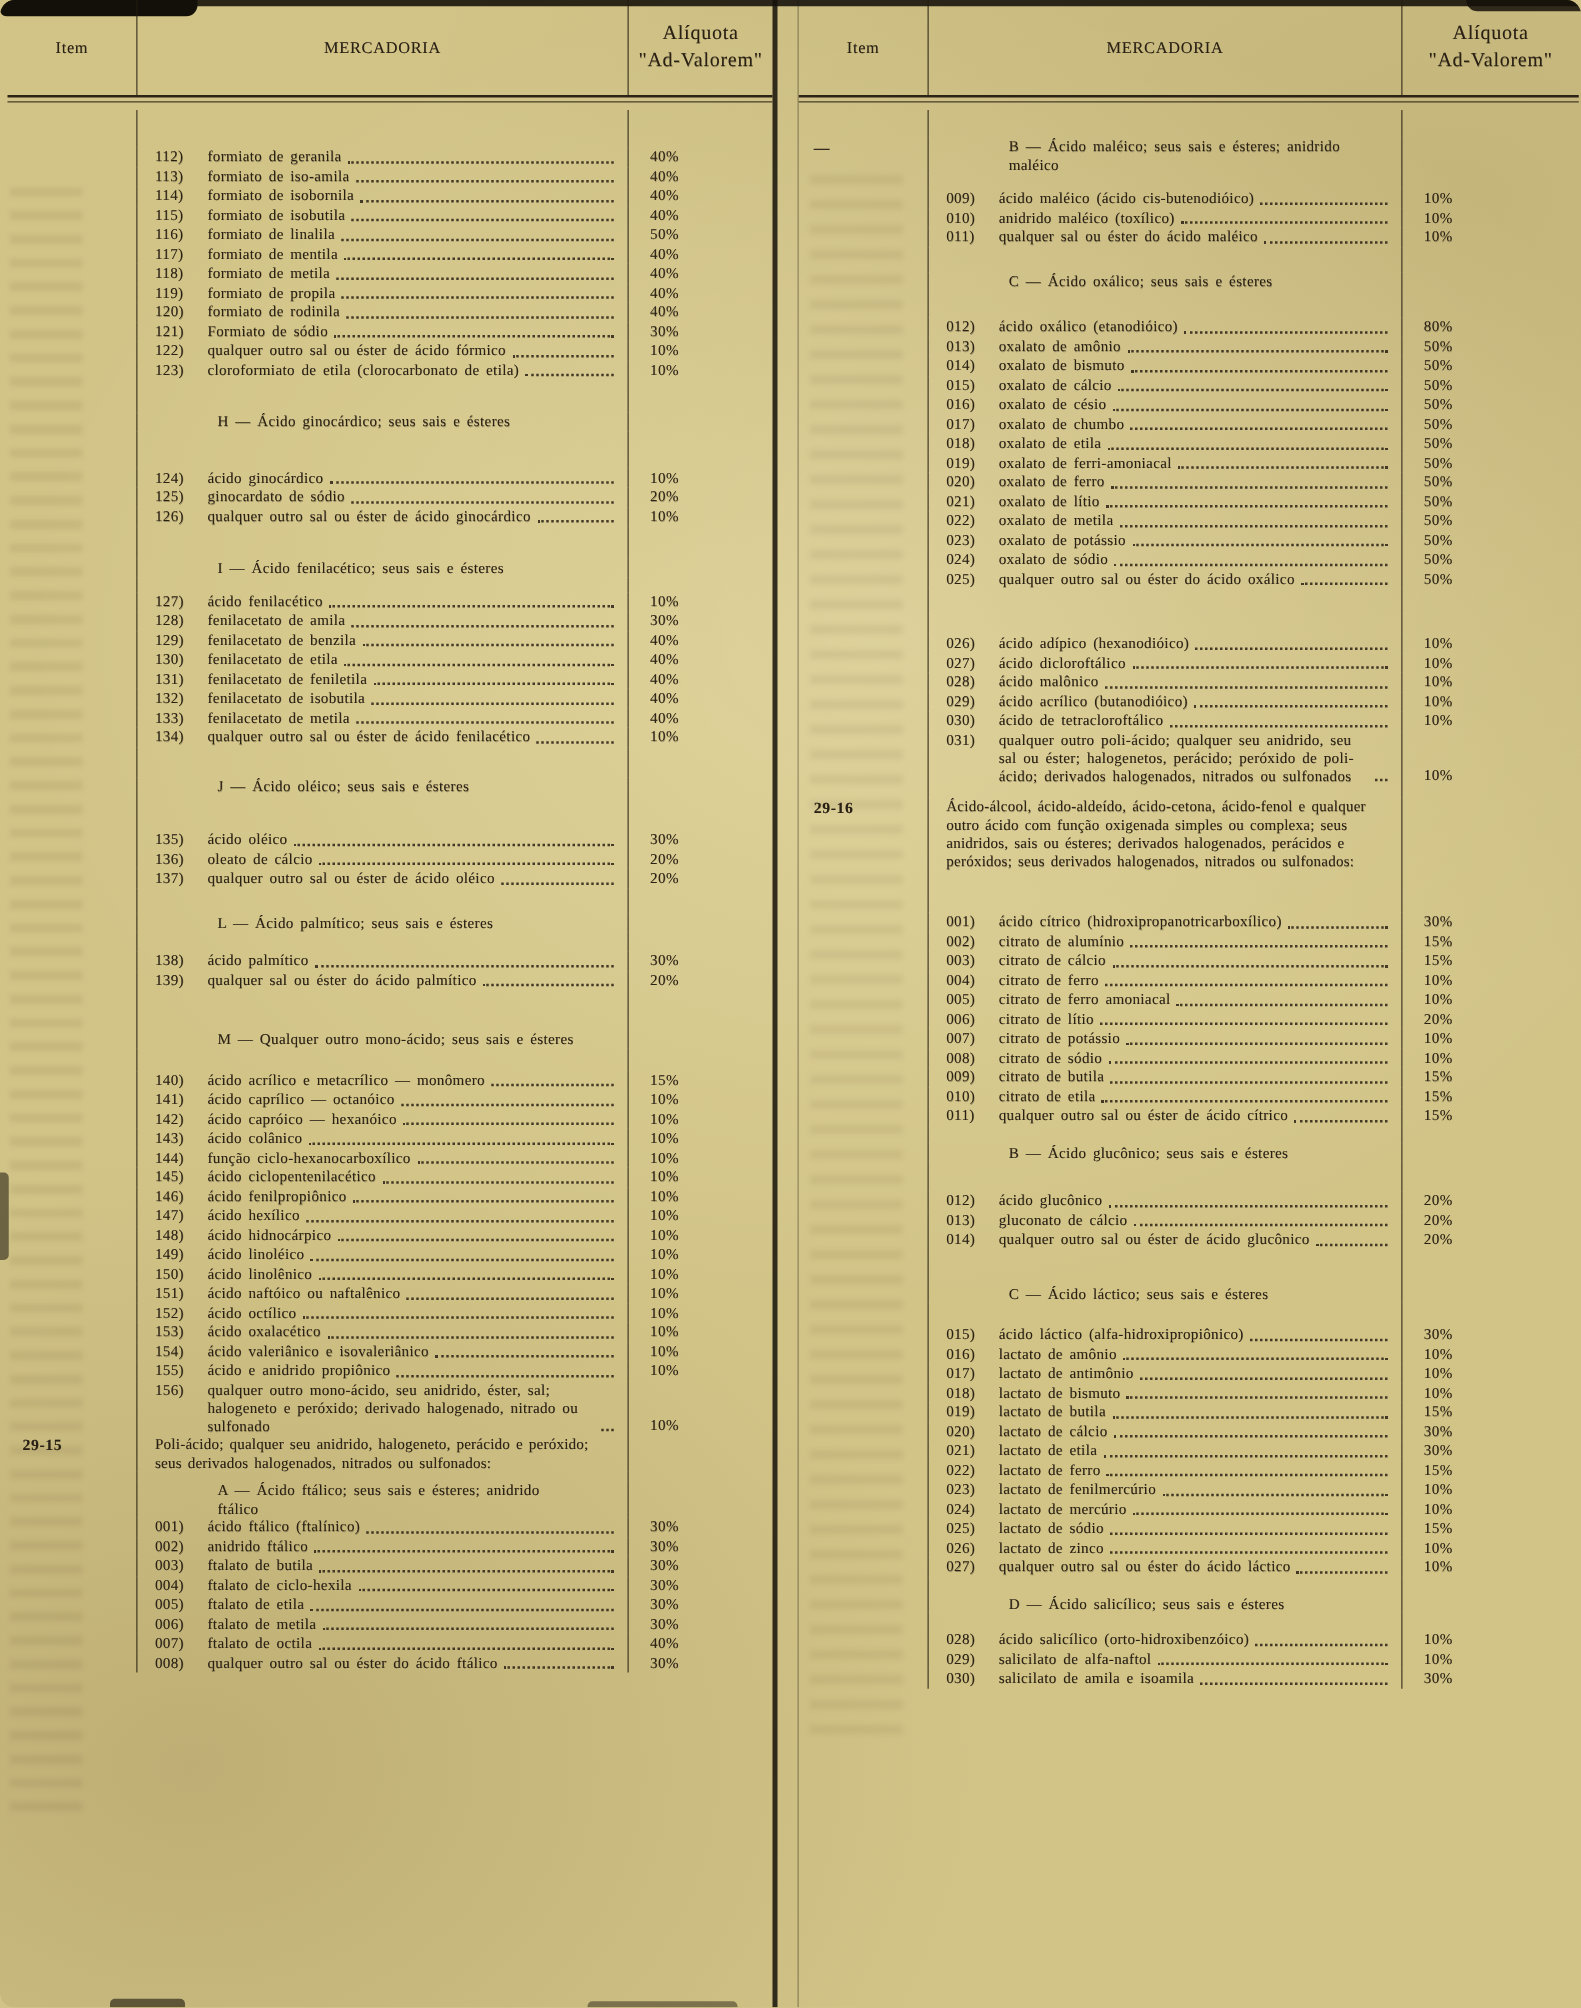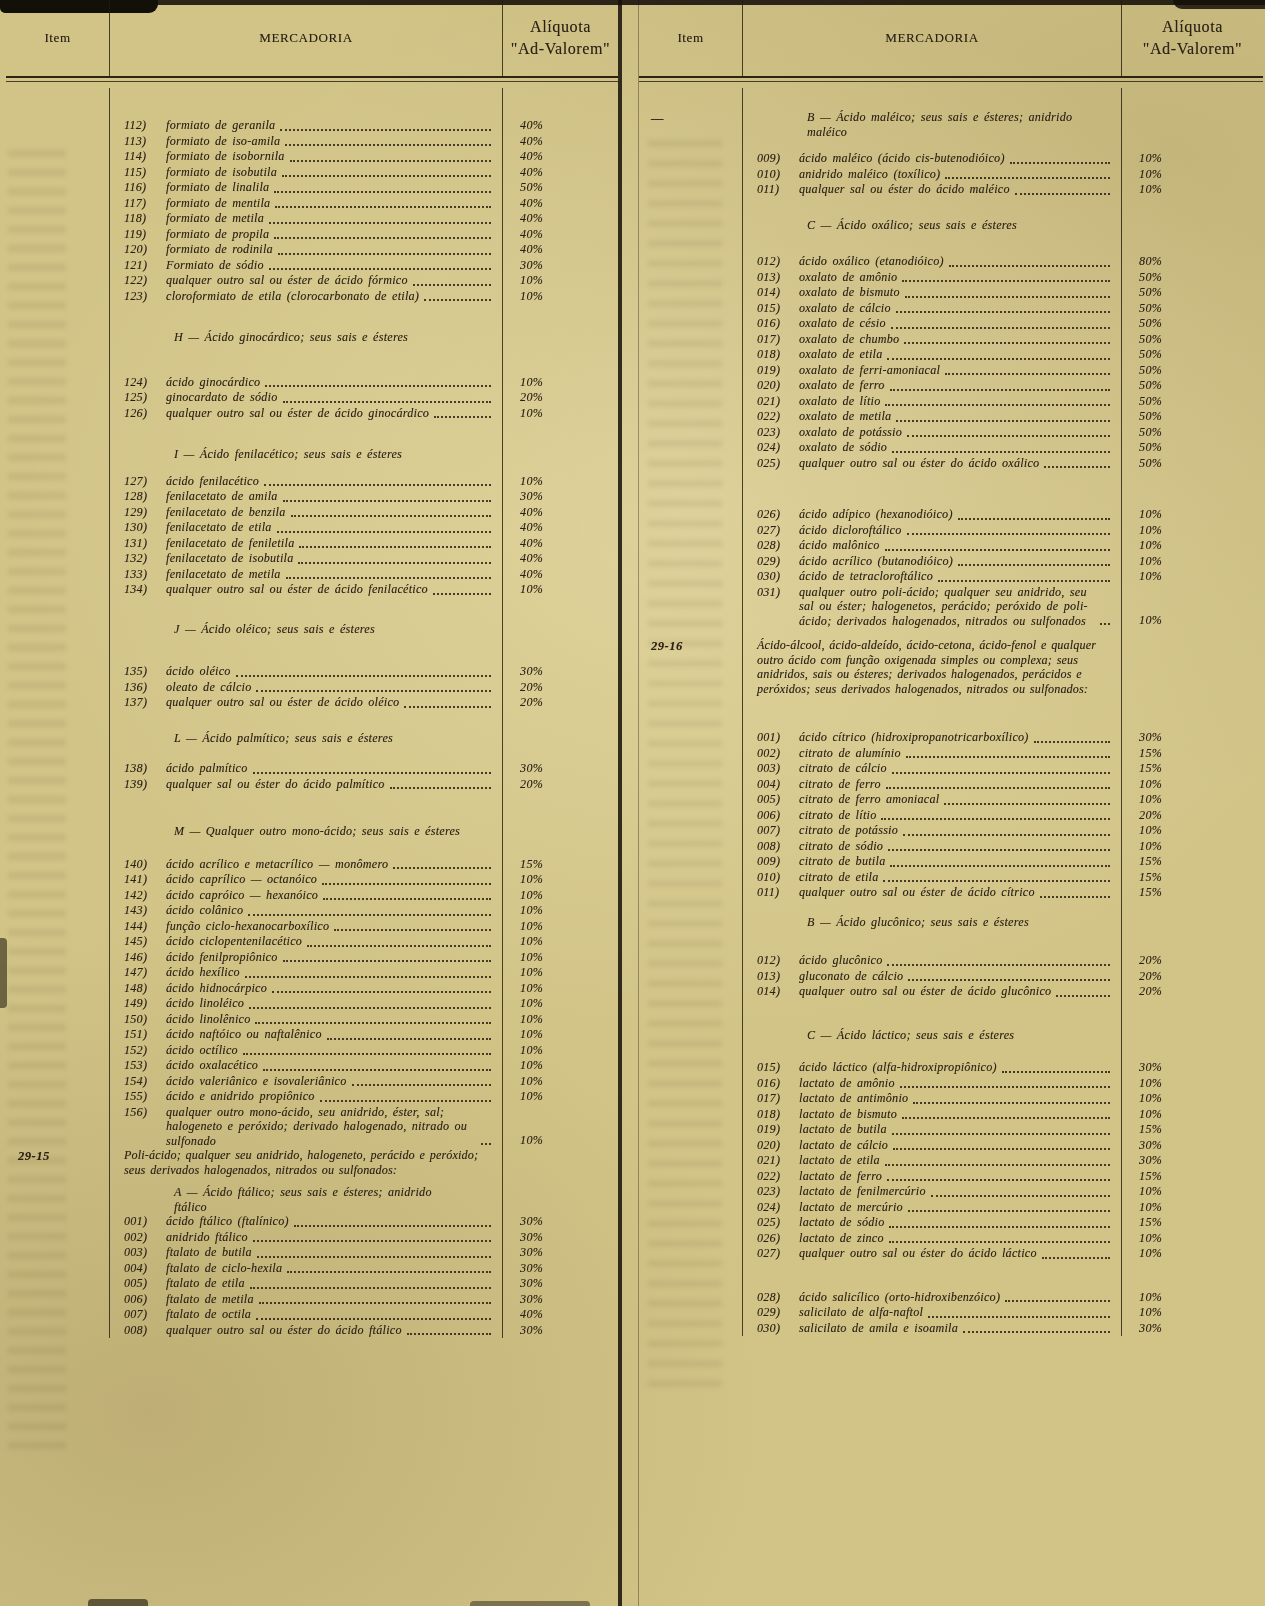--- a/index.html
+++ b/index.html
@@ -12,37 +12,38 @@
     position:relative;width:1265px;height:1606px;overflow:hidden;
     background:
       radial-gradient(1100px 850px at 55% 32%, rgba(255,246,205,.30), transparent 62%),
       radial-gradient(900px 700px at 12% 88%, rgba(110,88,45,.20), transparent 70%),
       radial-gradient(1200px 900px at 92% 10%, rgba(110,88,45,.14), transparent 70%),
       var(--paper);
     color:var(--ink);
     font-family:"Liberation Serif", serif;
     font-size:12px;line-height:14.5px;
     text-shadow:.3px .3px 0 rgba(40,30,15,.35);
+    border-radius:12px;
   }
   .cols{position:absolute;top:0;left:0;right:0;bottom:0;display:flex;}
   .half{display:flex;flex-direction:column;height:100%;}
   .half.left{width:612px;margin-left:6px;}
   .divider{width:16px;border-left:4px solid rgba(22,17,9,.85);border-right:1.5px solid rgba(22,17,9,.35);}
   .half.right{flex:1;margin-right:2px;}
 
   .hdr{display:grid;height:76px;align-items:stretch;position:relative;border-bottom:2.5px solid rgba(25,19,9,.9);}
   .hdr::after{content:"";position:absolute;left:0;right:0;bottom:-6px;height:1.5px;background:rgba(25,19,9,.75);}
   .half.left .hdr, .half.left .row{grid-template-columns:104px 1fr 116px;}
   .half.right .hdr, .half.right .row{grid-template-columns:104px 1fr 142px;}
   .hc{display:flex;flex-direction:column;align-items:center;justify-content:center;font-size:13px;letter-spacing:.6px;}
   .hc-item{border-right:1.5px solid var(--line);}
   .hc-pct{border-left:1.5px solid var(--line);font-size:16px;}
   .hc-pct .l2{margin-top:8px;}
 
-  .body{flex:1;display:flex;flex-direction:column;padding-top:10px;overflow:hidden;font-style:italic;}
+  .body{flex:1;display:flex;flex-direction:column;padding-top:10px;overflow:hidden;}
   .row{display:grid;}
   .c-item{border-right:1.5px solid var(--line);padding:0 4px;}
   .c-pct{border-left:1.5px solid var(--line);padding:0 4px 1px 17px;display:flex;align-items:flex-end;font-size:12px;letter-spacing:.4px;}
   .c-merc{padding:0 8px 0 14px;}
   .row.e .c-merc{display:flex;align-items:flex-start;}
   .num{flex:0 0 42px;letter-spacing:.3px;}
   .etxt{flex:0 1 auto;letter-spacing:.3px;word-spacing:2px;}
   .leader{flex:1 0 10px;align-self:flex-end;height:0;border-bottom:2px dotted rgba(42,33,21,.85);margin:0 3px 3px 5px;}
   .heading{padding:0 26px 0 50px;letter-spacing:.3px;word-spacing:2px;}
   .blocktext{padding-right:6px;letter-spacing:.2px;word-spacing:1.5px;}
@@ -1449,20 +1450,27 @@
             </div>
             <div class="c-pct">
               <div class="pct">10%</div>
             </div>
           </div>
           <div class="row s" style="height: 14px;">
             <div class="c-item"></div>
             <div class="c-merc"></div>
             <div class="c-pct"></div>
           </div>
+          <div class="row h">
+            <div class="c-item"></div>
+            <div class="c-merc">
+              <div class="heading">D — Ácido salicílico; seus sais e ésteres</div>
+            </div>
+            <div class="c-pct"></div>
+          </div>
           <div class="row s" style="height: 14px;">
             <div class="c-item"></div>
             <div class="c-merc"></div>
             <div class="c-pct"></div>
           </div>
           <div class="row e">
             <div class="c-item"></div>
             <div class="c-merc">
               <div class="num">028)</div>
               <div class="etxt">ácido salicílico (orto-hidroxibenzóico)</div>

